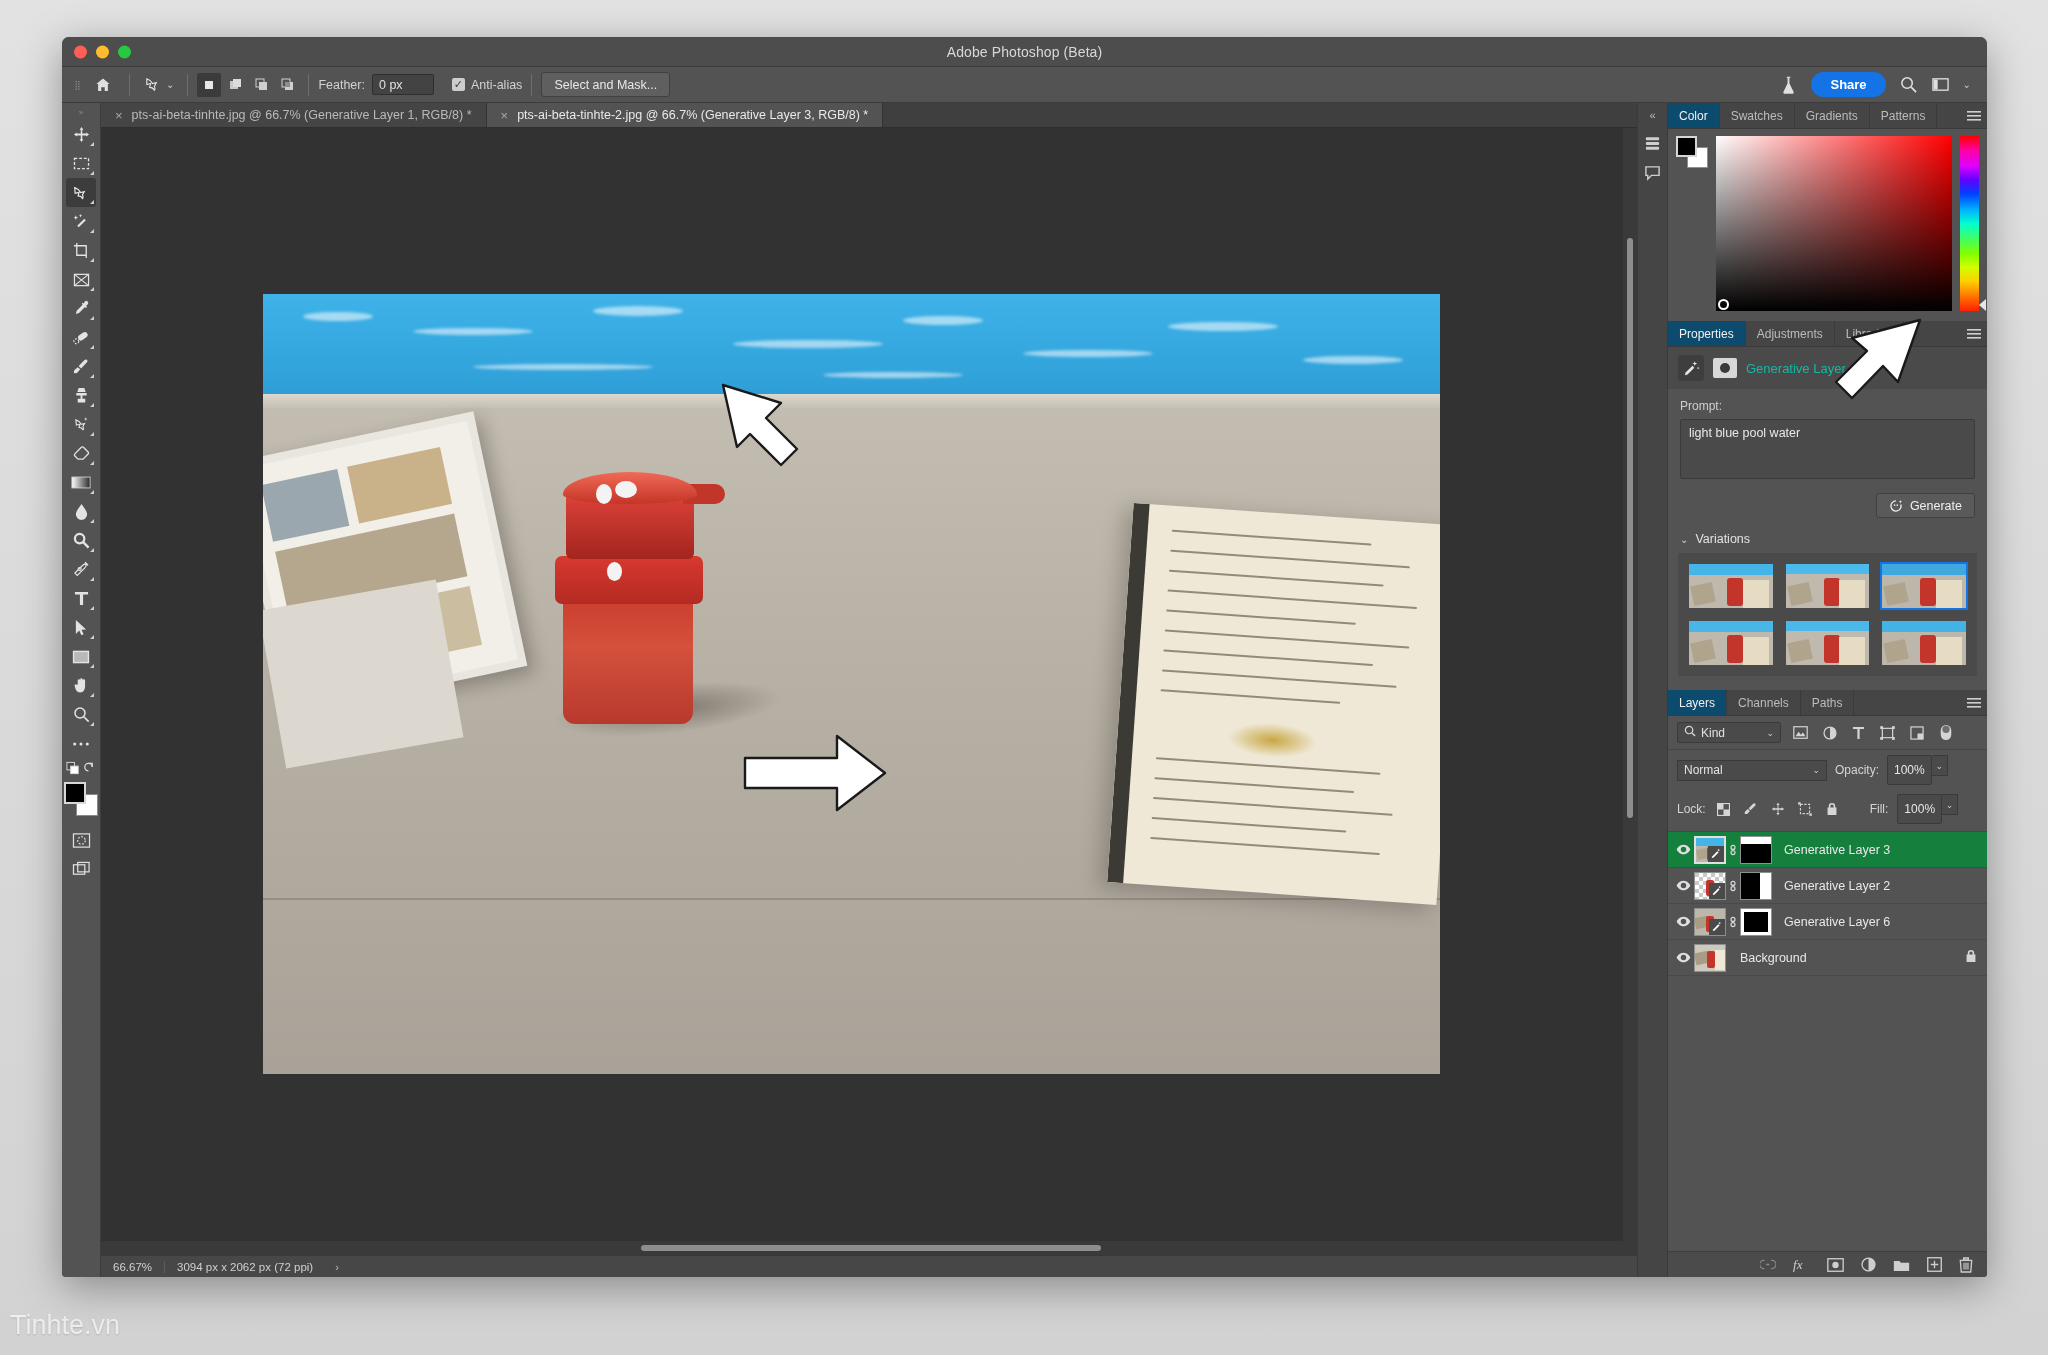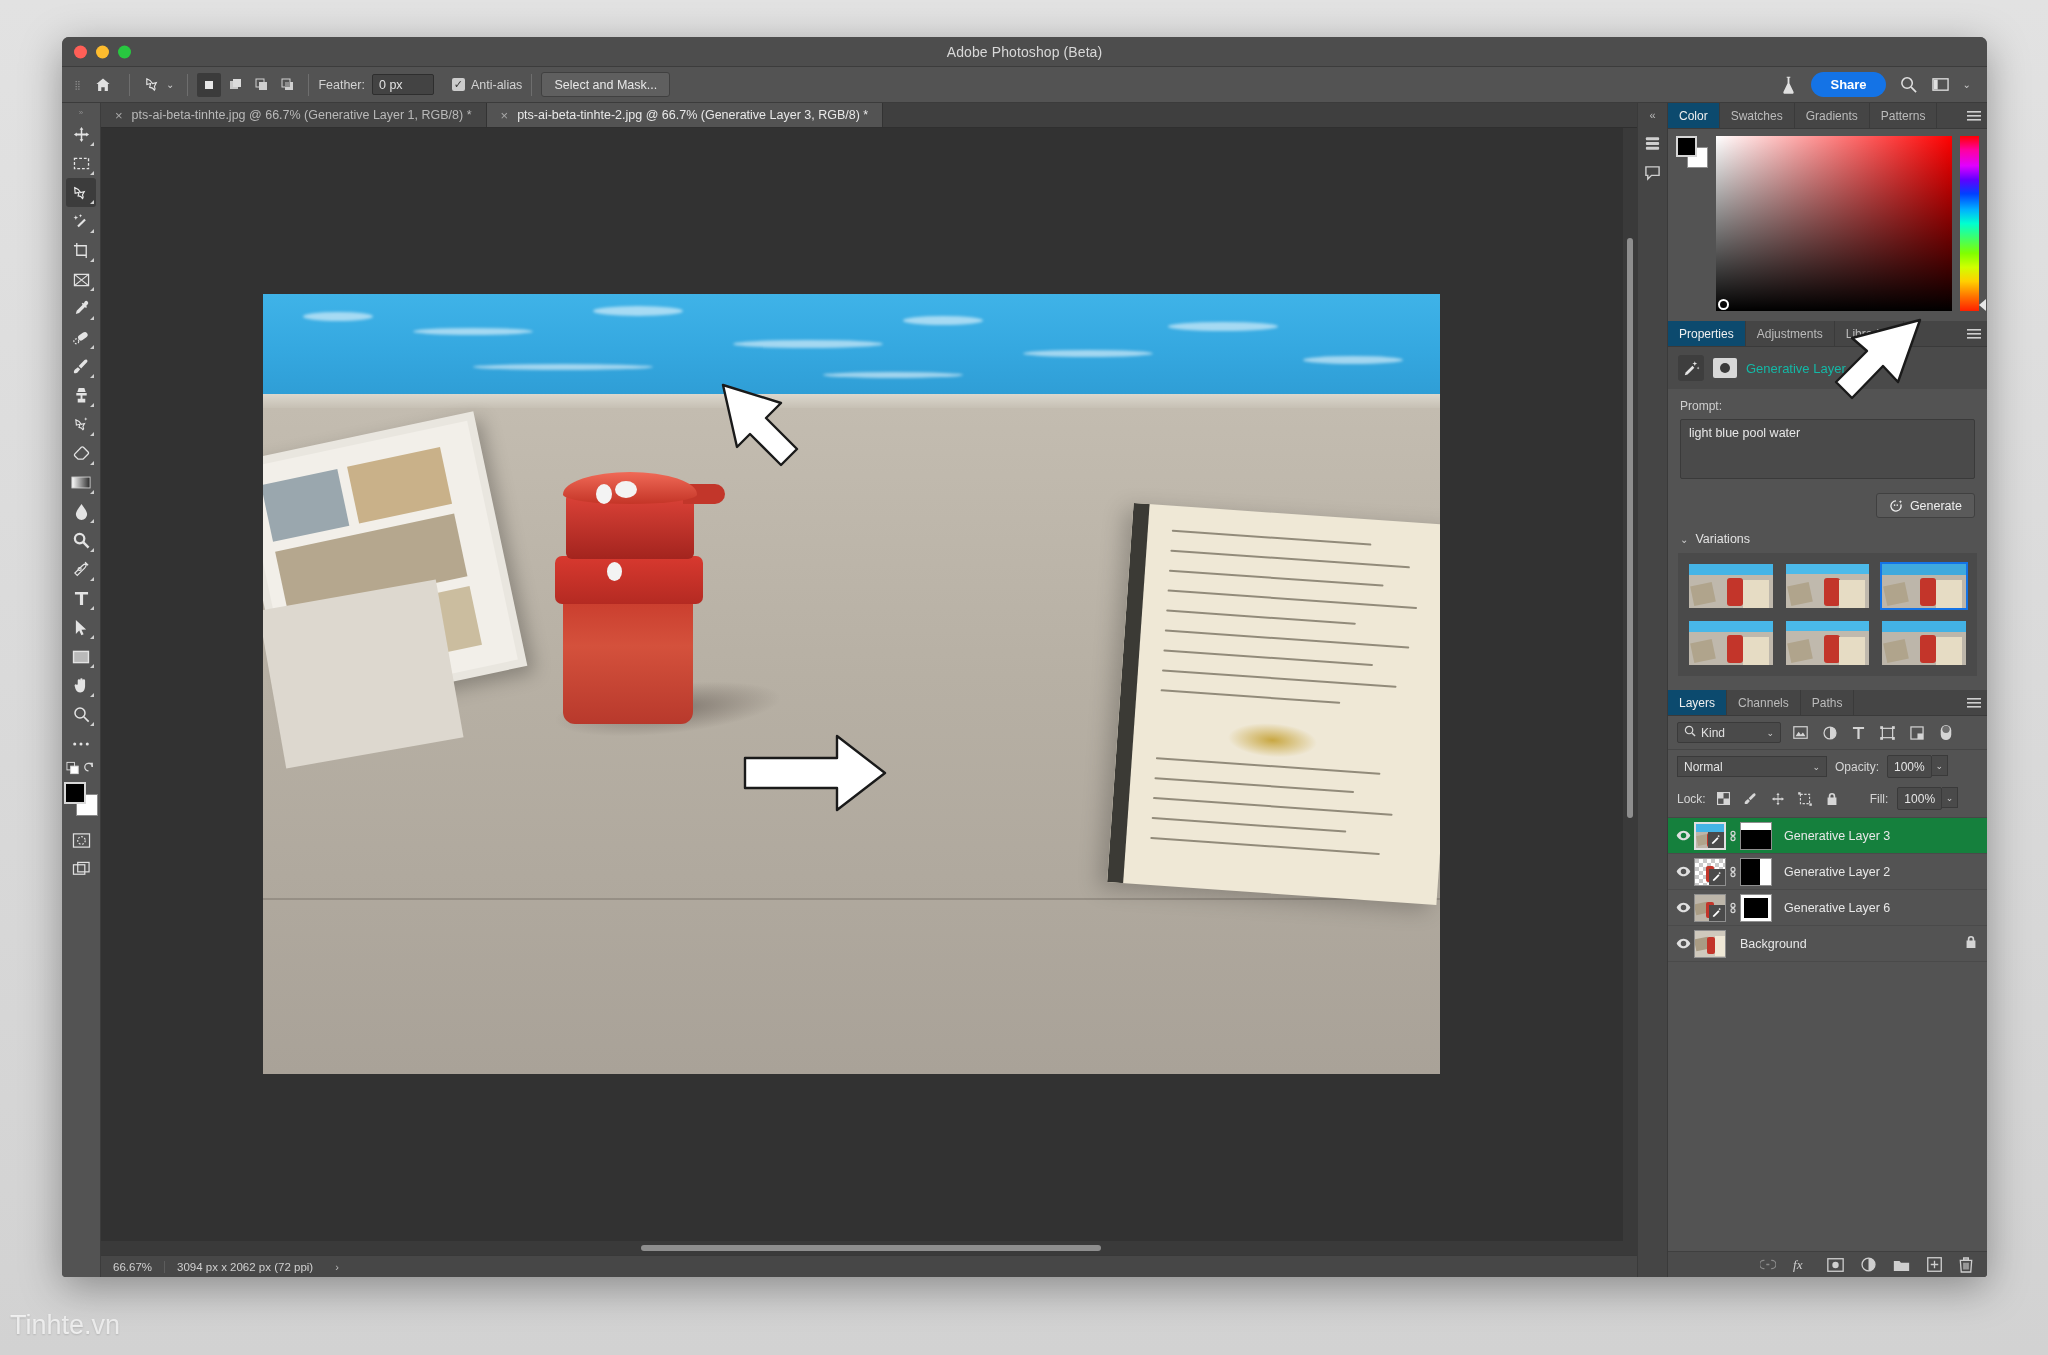--- a/index.html
+++ b/index.html
@@ -226,21 +226,21 @@
   .fico { width:19px; height:19px; display:flex;align-items:center;justify-content:center;}
   .fico svg { fill:#d4d4d4; }
   .blendrow { display:flex; align-items:center; gap:8px; padding: 5px 9px; }
   .blend-select {
     background:#4a4a4a; border:1px solid #3a3a3a; border-radius:0; height:21px;
     width: 150px; display:flex; align-items:center; padding:0 6px; color:#e4e4e4; font-size:12px;
   }
   .blend-select .c { margin-left:auto; font-size:9px; color:#d0d0d0; }
   .opacity-lbl { font-size:12px; color:#d5d5d5; }
   .num-field {
-    background:#4a4a4a; border:1px solid #3a3a3a; border-radius:2px; height:23px;
+    background:#4a4a4a; border:1px solid #3a3a3a; border-radius:2px; height:30px;
     padding: 0 6px; color:#e6e6e6; font-size:12px; display:flex; align-items:center;
   }
   .num-steps { font-size:9px; color:#d0d0d0; border:1px solid #3a3a3a; border-left:none;
      height:21px; width:16px; display:flex;align-items:center;justify-content:center; background:#4a4a4a;}
   .lockrow { display:flex; align-items:center; gap:9px; padding: 4px 9px 7px 9px; }
   .lockrow .lk { width:18px;height:18px;display:flex;align-items:center;justify-content:center;}
   .lockrow .lk svg { fill:#d6d6d6; }
   .layerlist { flex:1 1 auto; overflow:hidden; border-top:1px solid #464646; }
   .layer {
     display:flex; align-items:center; height: 36px; gap: 0;

